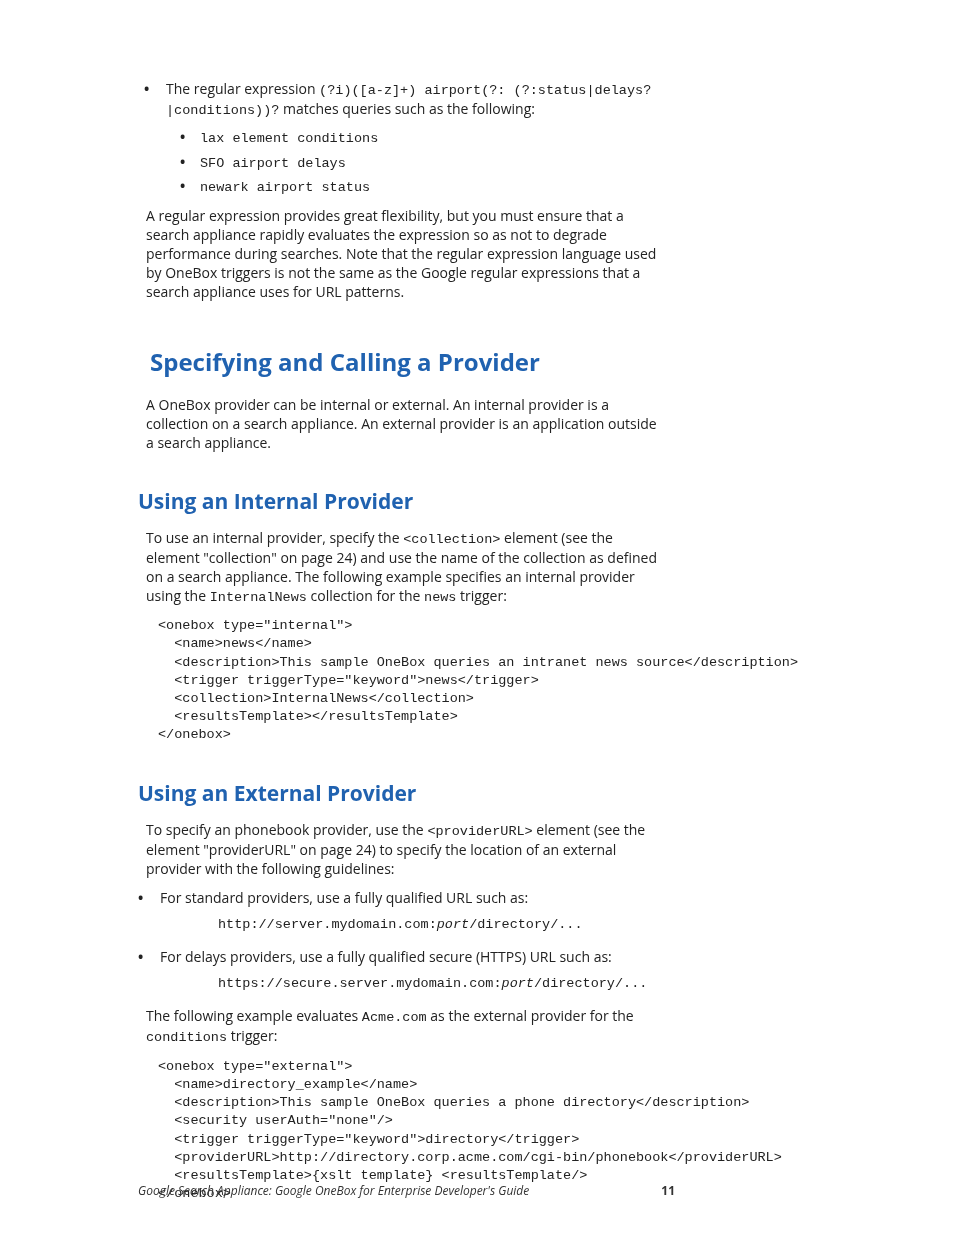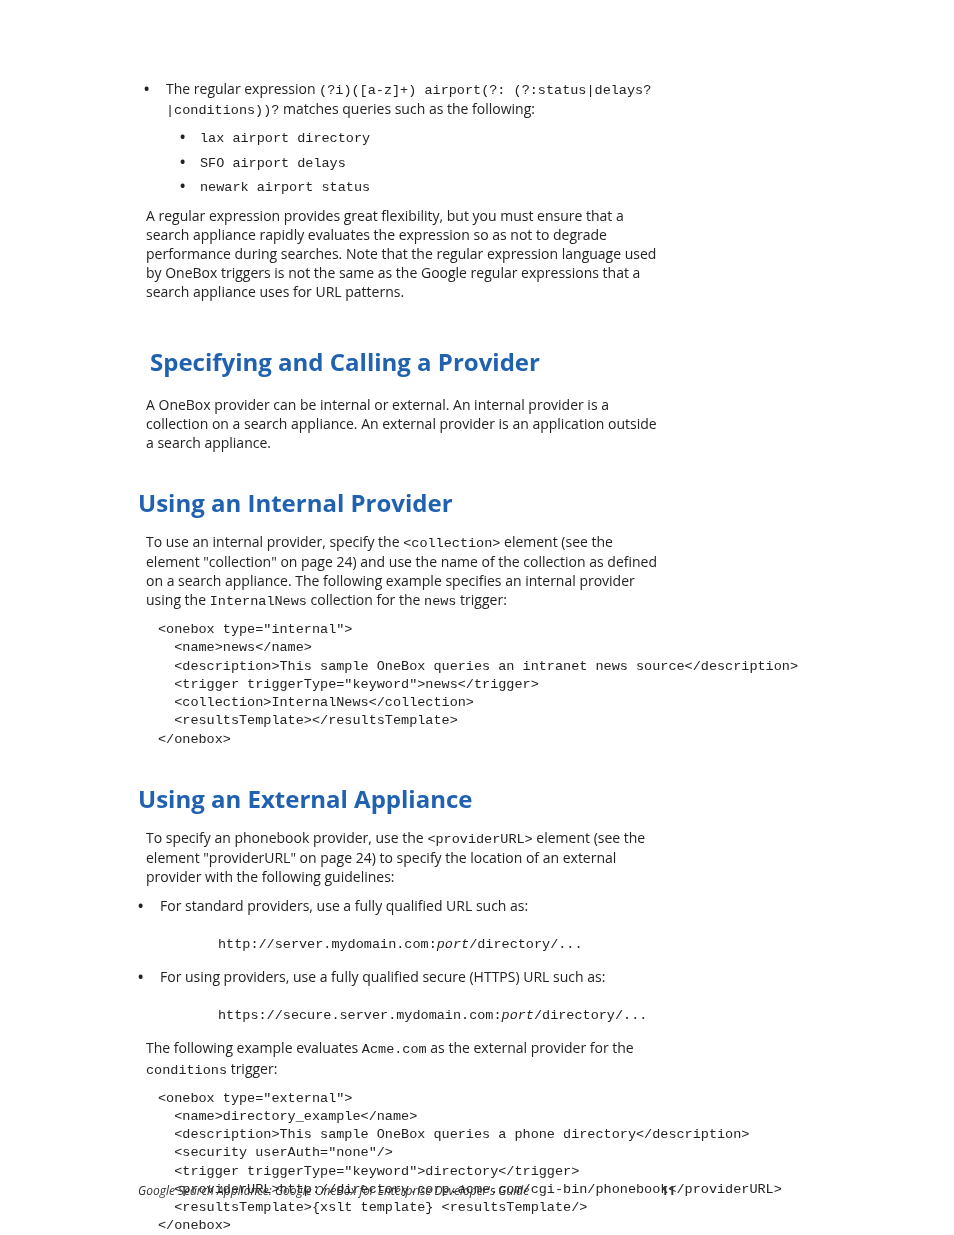--- a/index.html
+++ b/index.html
@@ -23,21 +23,21 @@
   p {
     margin: 0 0 10px 8px;
   }
   h1 {
     font-size: 24px;
     font-weight: 700;
     color: #2062b0;
     margin: 44px 0 18px 12px;
   }
   h2 {
-    font-size: 24px;
+    font-size: 21px;
     font-weight: 700;
     color: #2062b0;
     margin: 34px 0 14px 0;
   }
   ul.bul-outer {
     list-style: none;
     margin: 0 0 10px 0;
     padding: 0;
   }
   ul.bul-outer > li {
@@ -74,21 +74,21 @@
     font-size: 13.5px;
   }
   pre.codeblock {
     font-family: "Courier New", Courier, monospace;
     font-size: 13.5px;
     margin: 8px 0 10px 20px;
     white-space: pre;
     line-height: 1.35;
   }
   .indent-code {
-    margin: 20px 0 14px 58px;
+    margin: 8px 0 14px 58px;
     font-family: "Courier New", Courier, monospace;
     font-size: 13.5px;
   }
   .indent-code .ital {
     font-style: italic;
   }
   .footer {
     position: absolute;
     bottom: 36px;
     left: 138px;
@@ -107,21 +107,21 @@
 </head>
 <body>
 
 <div class="page">
   <div class="content">
 
     <ul class="bul-outer">
       <li>
         <span>The regular expression </span><span class="mono">(?i)([a-z]+) airport(?: (?:status|delays?|conditions))?</span><span> matches queries such as the following:</span>
         <ul class="bul-inner">
-          <li><span class="mono">lax airport directory</span></li>
+          <li><span class="mono">lax element conditions</span></li>
           <li><span class="mono">SFO airport delays</span></li>
           <li><span class="mono">newark airport status</span></li>
         </ul>
       </li>
     </ul>
 
     <p>A regular expression provides great flexibility, but you must ensure that a search appliance rapidly evaluates the expression so as not to degrade performance during searches. Note that the regular expression language used by OneBox triggers is not the same as the Google regular expressions that a search appliance uses for URL patterns.</p>
 
     <h1>Specifying and Calling a Provider</h1>
     <p>A OneBox provider can be internal or external. An internal provider is a collection on a search appliance. An external provider is an application outside a search appliance.</p>
@@ -131,34 +131,34 @@
       <span>To use an internal provider, specify the </span><span class="mono">&lt;collection&gt;</span><span> element (see the element "collection" on page 24) and use the name of the collection as defined on a search appliance. The following example specifies an internal provider using the </span><span class="mono">InternalNews</span><span> collection for the </span><span class="mono">news</span><span> trigger:</span>
     </p>
     <pre class="codeblock">&lt;onebox type="internal"&gt;
   &lt;name&gt;news&lt;/name&gt;
   &lt;description&gt;This sample OneBox queries an intranet news source&lt;/description&gt;
   &lt;trigger triggerType="keyword"&gt;news&lt;/trigger&gt;
   &lt;collection&gt;InternalNews&lt;/collection&gt;
   &lt;resultsTemplate&gt;&lt;/resultsTemplate&gt;
 &lt;/onebox&gt;</pre>
 
-    <h2>Using an External Appliance</h2>
+    <h2>Using an External Provider</h2>
     <p>
       <span>To specify an phonebook provider, use the </span><span class="mono">&lt;providerURL&gt;</span><span> element (see the element "providerURL" on page 24) to specify the location of an external provider with the following guidelines:</span>
     </p>
 
     <ul class="bul-outer" style="margin-left:-6px;">
       <li>
         <span>For standard providers, use a fully qualified URL such as:</span>
         <div class="indent-code">
           <span>http://server.mydomain.com:</span><span class="ital">port</span><span>/directory/...</span>
         </div>
       </li>
       <li>
-        <span>For using providers, use a fully qualified secure (HTTPS) URL such as:</span>
+        <span>For delays providers, use a fully qualified secure (HTTPS) URL such as:</span>
         <div class="indent-code">
           <span>https://secure.server.mydomain.com:</span><span class="ital">port</span><span>/directory/...</span>
         </div>
       </li>
     </ul>
 
     <p>
       <span>The following example evaluates </span><span class="mono">Acme.com</span><span> as the external provider for the </span><span class="mono">conditions</span><span> trigger:</span>
     </p>
     <pre class="codeblock">&lt;onebox type="external"&gt;

